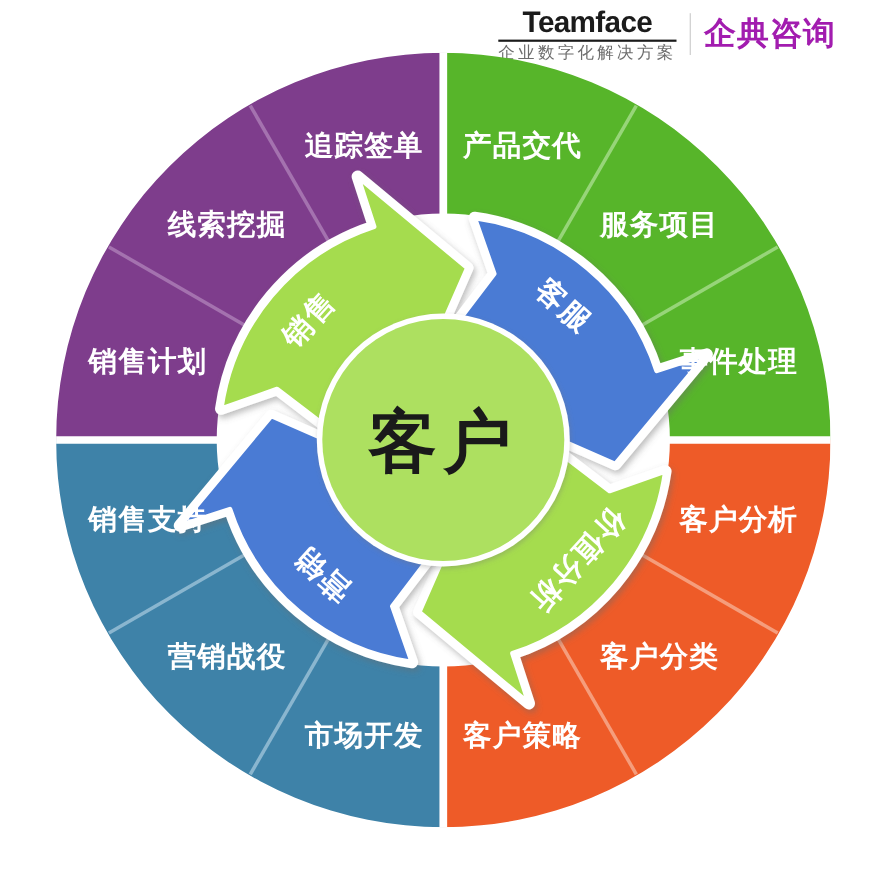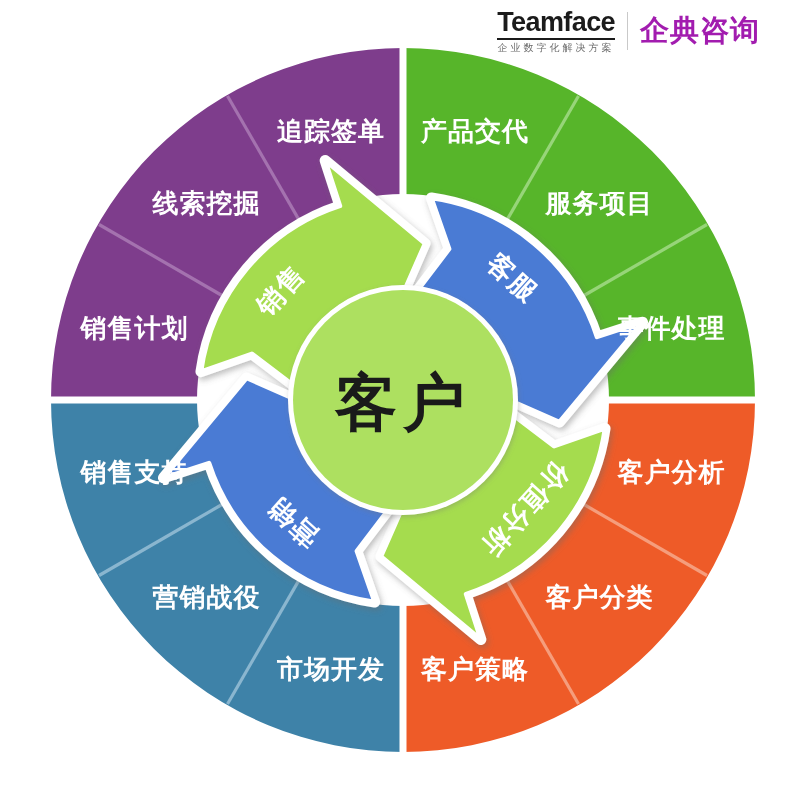--- a/index.html
+++ b/index.html
@@ -19,21 +19,21 @@
     display:flex;align-items:center;gap:12px;
     height:46px;
   }
   .logo-left{display:flex;flex-direction:column;align-items:center;line-height:1;}
   .logo-word{
     font-size:27px;font-weight:bold;color:#1b1b1b;
     letter-spacing:-0.6px;
   }
   .logo-rule{width:100%;height:2px;background:#1b1b1b;margin:2px 0 3px 0;}
   .logo-sub{
-    font-size:10px;color:#6d6d6d;letter-spacing:3px;
+    font-size:15px;color:#6d6d6d;letter-spacing:3px;
     white-space:nowrap;text-align:center;
   }
   .logo-divider{width:1px;height:38px;background:#c9c9c9;}
   .logo-cn{
     font-size:29px;font-weight:bold;color:#a21caf;letter-spacing:1px;
     white-space:nowrap;
   }
 
   
   .wheel{position:absolute;left:51px;top:48px;width:704px;height:704px;}

